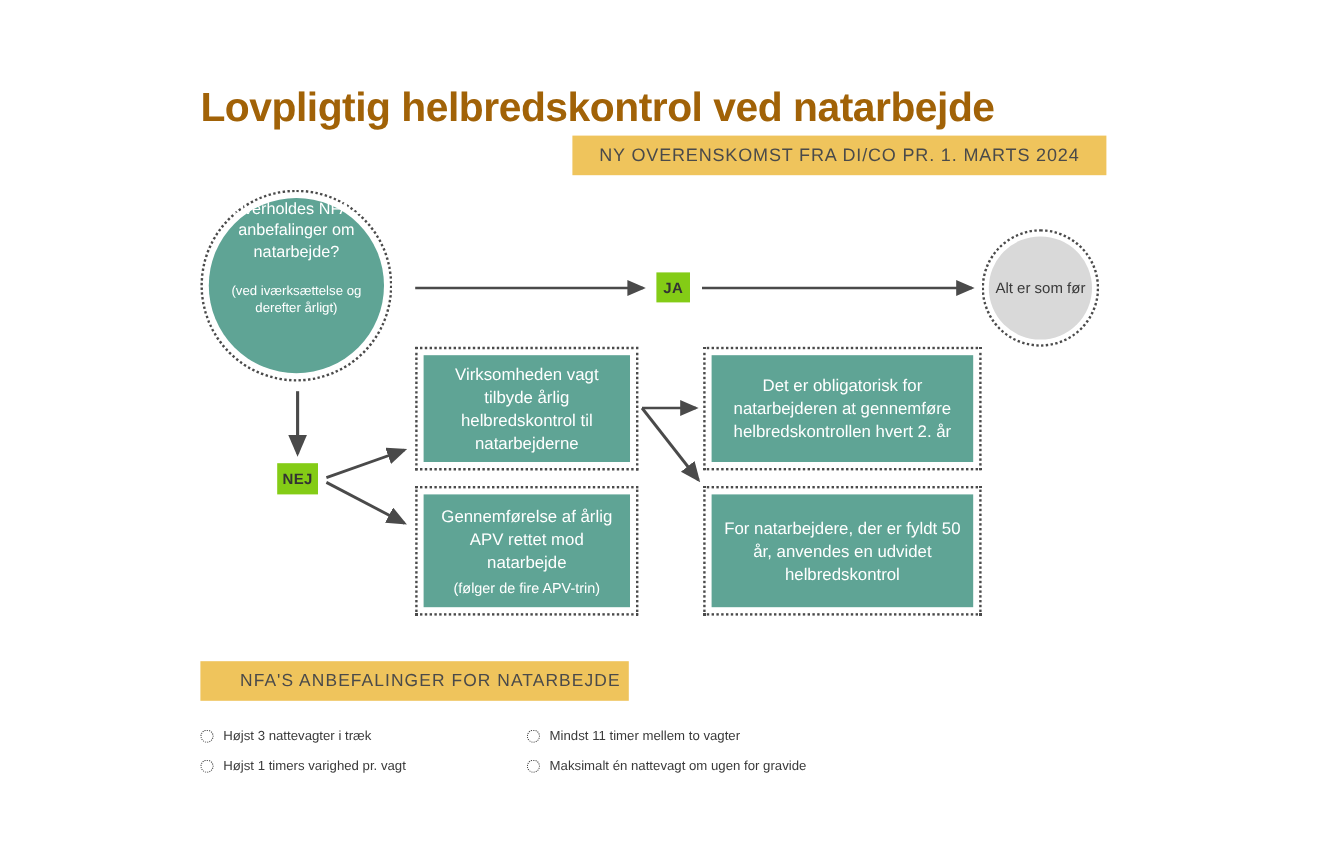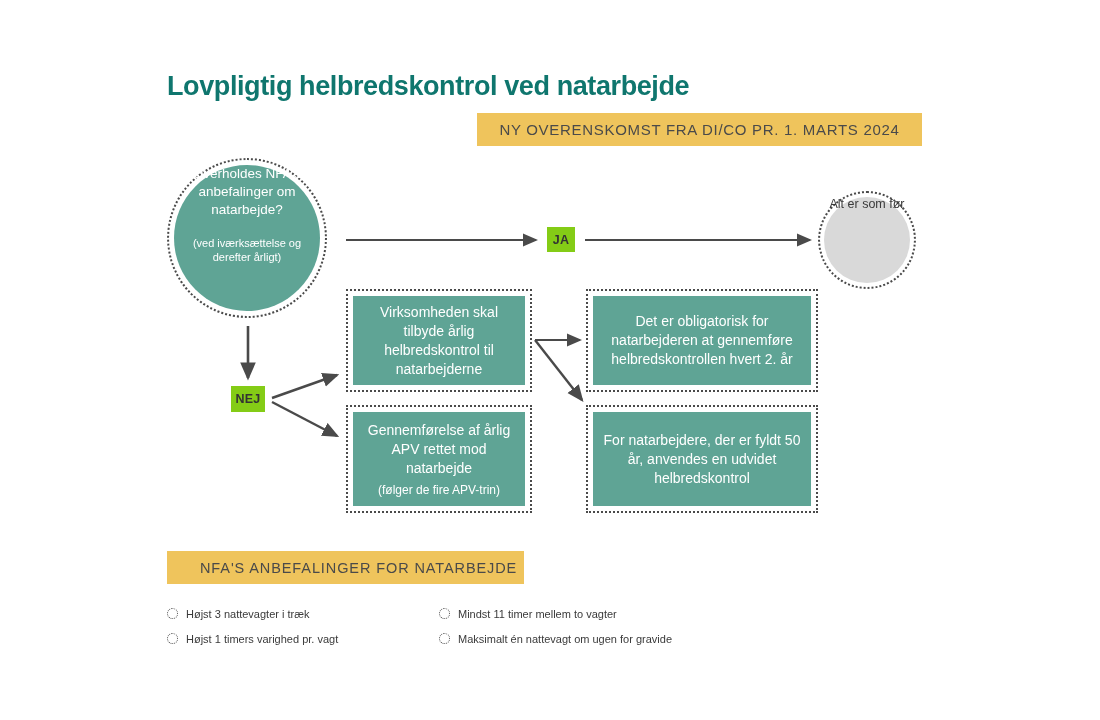--- a/index.html
+++ b/index.html
@@ -21,24 +21,24 @@
     left: 0; top: 0;
     width: 1100px;
     height: 720px;
   }
 
   
   .page-title {
     position: absolute;
     left: 167px;
     top: 71px;
-    font-size: 27px;
+    font-size: 34px;
     font-weight: bold;
     letter-spacing: -0.4px;
-    color: #0f766e;
+    color: #a16207;
     white-space: nowrap;
   }
 
   
   .banner {
     position: absolute;
     left: 477px;
     top: 113px;
     width: 445px;
     height: 33px;
@@ -118,21 +118,21 @@
   }
   .gray-fill {
     position: absolute;
     left: 6px;
     top: 6px;
     width: 86px;
     height: 86px;
     background: #D9D9D9;
     border-radius: 50%;
     display: flex;
-    align-items: flex-start;
+    align-items: center;
     justify-content: center;
     text-align: center;
   }
   .gray-label {
     font-size: 12.5px;
     color: #3a3a3a;
     white-space: nowrap;
   }
 
   
@@ -294,21 +294,21 @@
 
   <div class="gray-wrap">
     <div class="gray-ring"></div>
     <div class="gray-fill">
       <span class="gray-label">Alt er som før</span>
     </div>
   </div>
 
   <div class="pbox box-a">
     <div class="pbox-inner">
-      <div class="pbox-text">Virksomheden skal tilbyde årlig helbredskontrol til natarbejderne</div>
+      <div class="pbox-text">Virksomheden vagt tilbyde årlig helbredskontrol til natarbejderne</div>
     </div>
   </div>
 
   <div class="pbox box-b">
     <div class="pbox-inner">
       <div class="pbox-text">Det er obligatorisk for natarbejderen at gennemføre helbredskontrollen hvert 2. år</div>
     </div>
   </div>
 
   <div class="pbox box-c">

